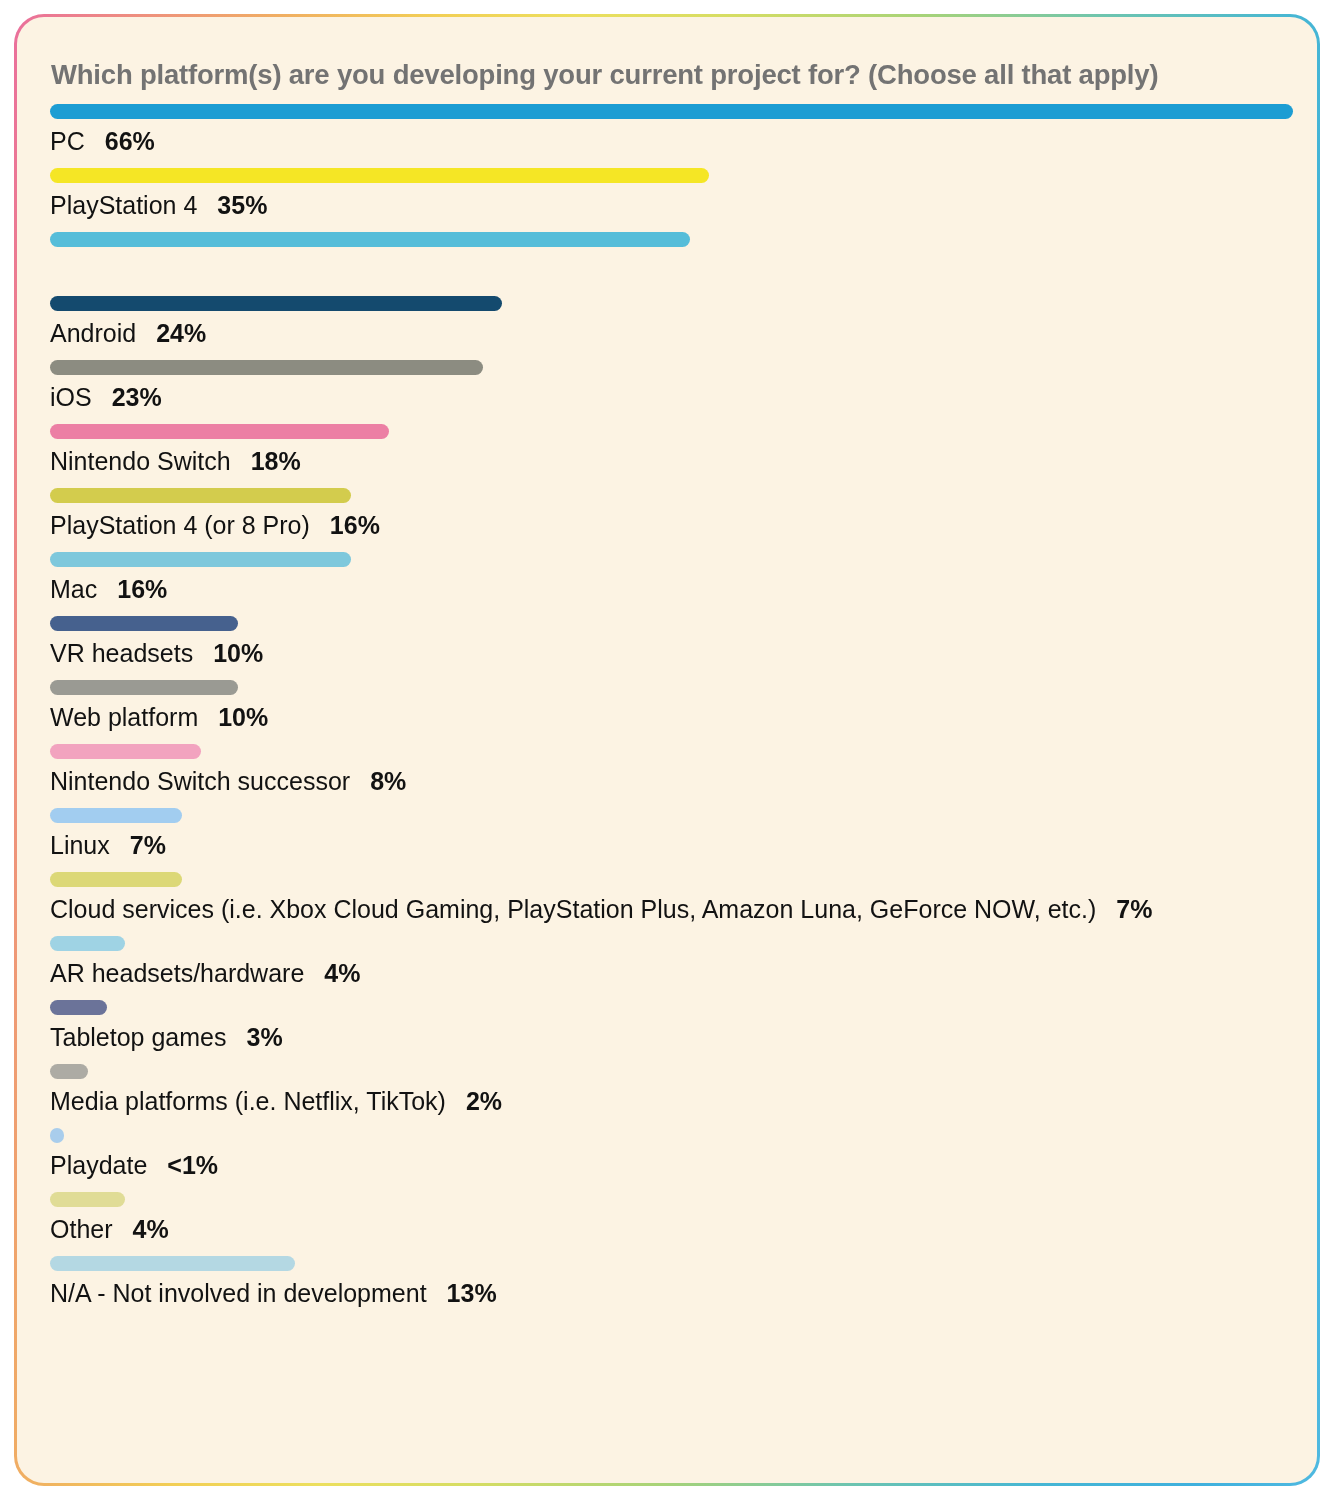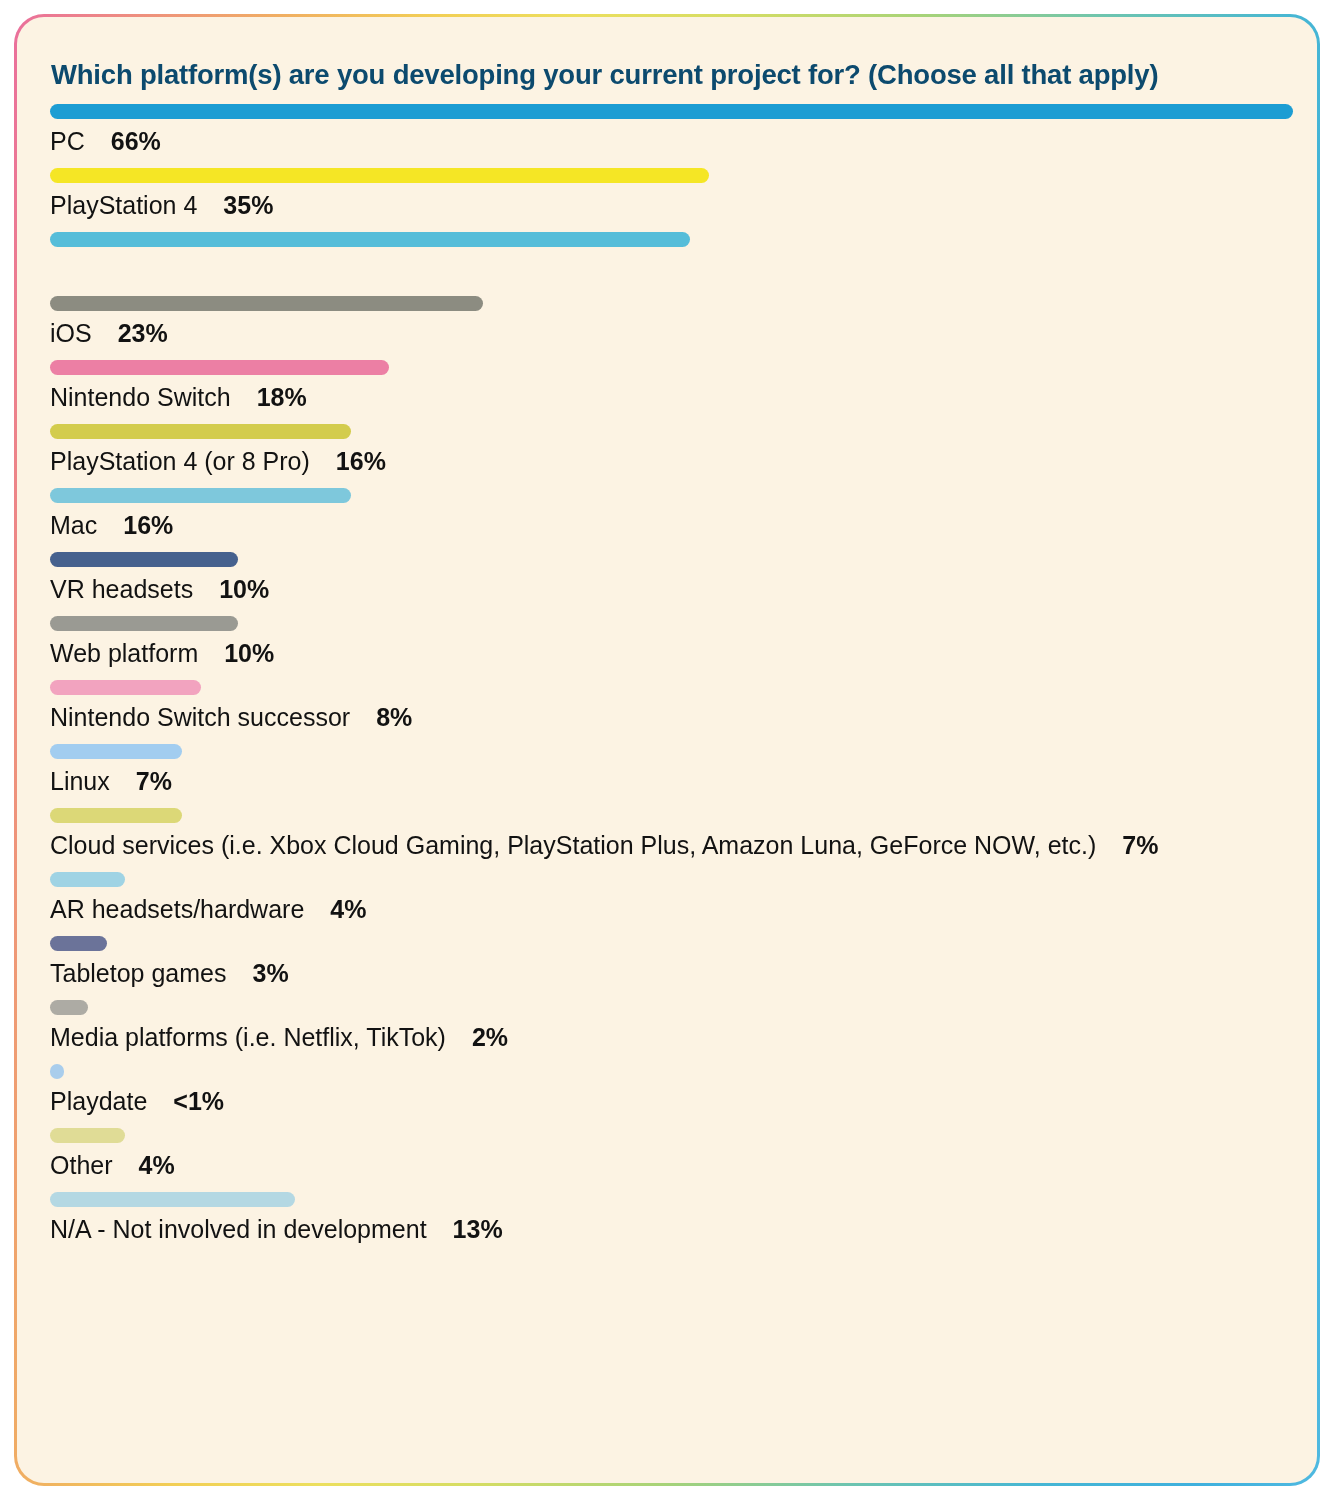--- a/index.html
+++ b/index.html
@@ -51,21 +51,21 @@
 
   
   #chart-title {
     position: absolute;
     left: 34px;
     top: 41px;
     width: 1190px;
     font-size: 27.5px;
     font-weight: bold;
     letter-spacing: -0.2px;
-    color: #0c4a6e;
+    color: #737373;
     line-height: 1.2;
   }
 
   
   #rows {
     position: absolute;
     left: 33px;
     top: 87px;
     width: 1240px;
   }
@@ -87,21 +87,21 @@
     white-space: nowrap;
     font-size: 25px;
     color: #121212;
     line-height: 1.25;
   }
   .row-label .cat {
     font-weight: normal;
   }
   .row-label .val {
     font-weight: bold;
-    margin-left: 26px;
+    margin-left: 20px;
   }
 </style>
 </head>
 <body>
 
 <div id="card-frame">
   <div id="card-inner">
 
     <div id="chart-title">Which platform(s) are you developing your current project for? (Choose all that apply)</div>
 
@@ -109,20 +109,24 @@
         <div class="row">
           <div class="bar" style="width: 1243px; background: rgb(29, 157, 211);"></div>
           <div class="row-label"><span class="cat">PC</span><span class="val">66%</span></div>
         </div>
         <div class="row">
           <div class="bar" style="width: 659.167px; background: rgb(245, 230, 37);"></div>
           <div class="row-label"><span class="cat">PlayStation 4</span><span class="val">35%</span></div>
         </div>
         <div class="row">
           <div class="bar" style="width: 640.333px; background: rgb(86, 189, 217);"></div>
+        </div>
+        <div class="row">
+          <div class="bar" style="width: 452px; background: rgb(20, 74, 110);"></div>
+          <div class="row-label"><span class="cat">Android</span><span class="val">24%</span></div>
         </div>
         <div class="row">
           <div class="bar" style="width: 433.167px; background: rgb(140, 140, 129);"></div>
           <div class="row-label"><span class="cat">iOS</span><span class="val">23%</span></div>
         </div>
         <div class="row">
           <div class="bar" style="width: 339px; background: rgb(236, 127, 164);"></div>
           <div class="row-label"><span class="cat">Nintendo Switch</span><span class="val">18%</span></div>
         </div>
         <div class="row">

